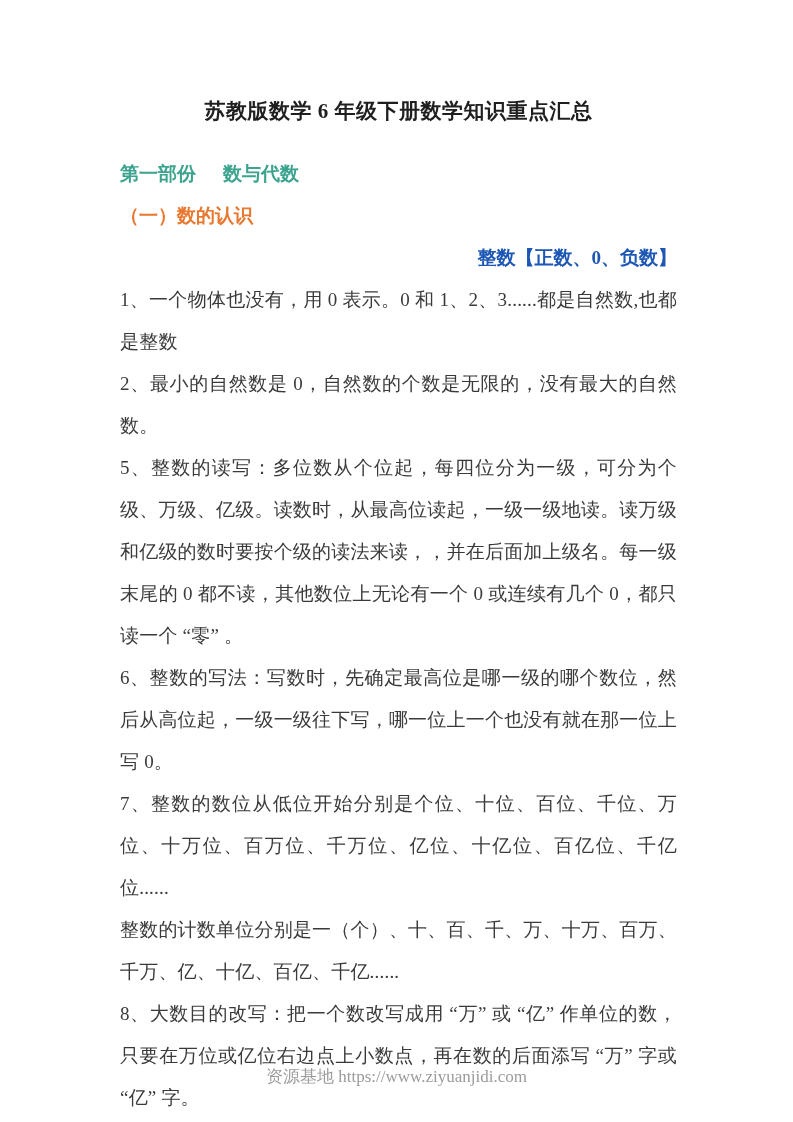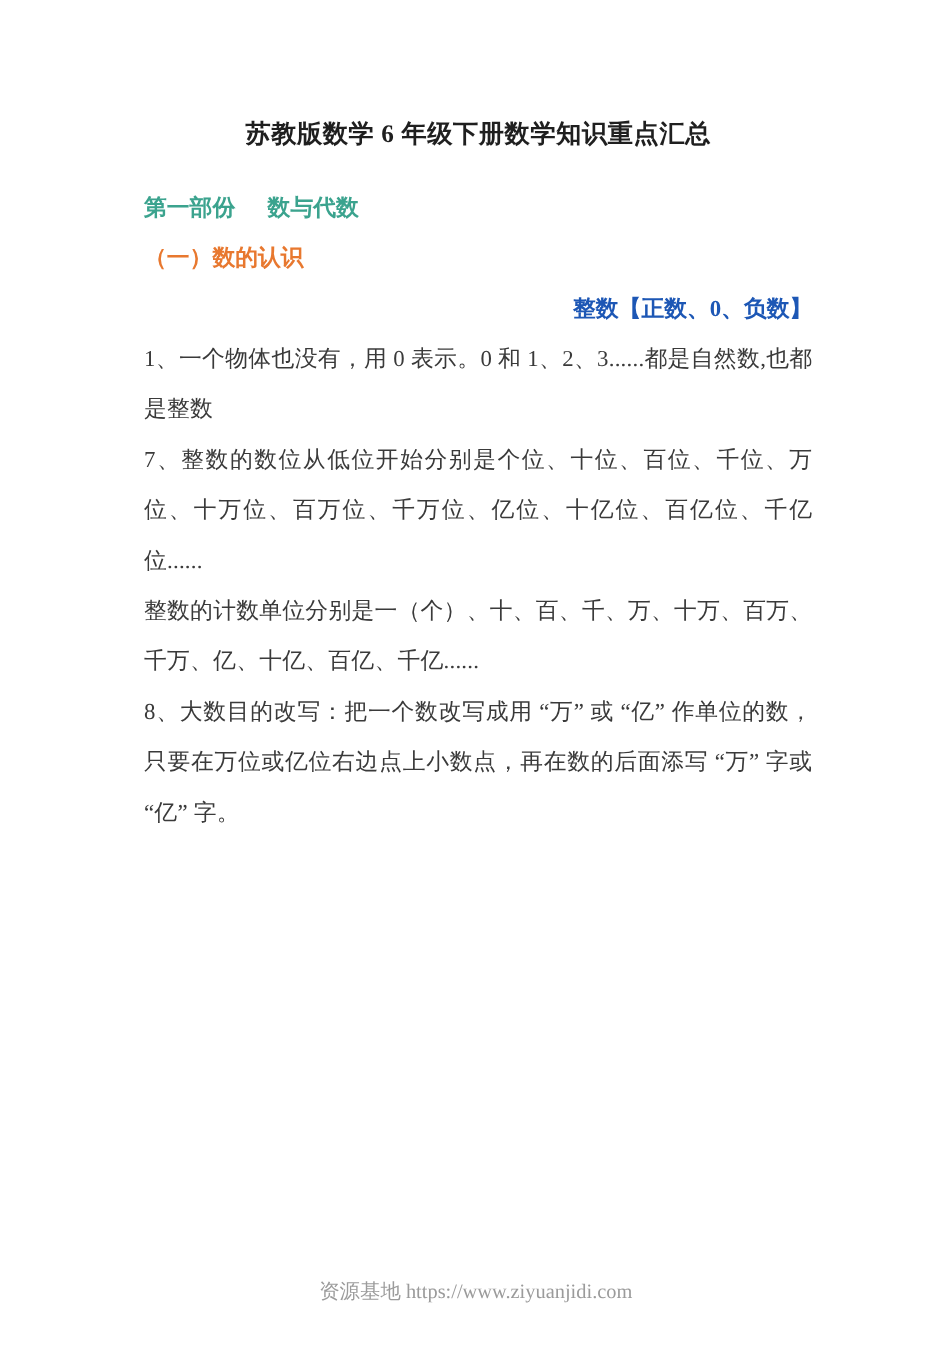--- a/index.html
+++ b/index.html
@@ -77,20 +77,23 @@
 
     <h1 class="doc-title">苏教版数学 6 年级下册数学知识重点汇总</h1>
 
     <h2 class="part-heading"><span>第一部份</span><span class="part-gap"></span><span>数与代数</span></h2>
 
     <h3 class="sub-heading">（一）数的认识</h3>
 
     <h4 class="topic-heading">整数【正数、0、负数】</h4>
 
     <p class="body-para">1、一个物体也没有，用 0 表示。0 和 1、2、3......都是自然数,也都是整数</p>
+    <p class="body-para">2、最小的自然数是 0，自然数的个数是无限的，没有最大的自然数。</p>
+    <p class="body-para">5、整数的读写：多位数从个位起，每四位分为一级，可分为个级、万级、亿级。读数时，从最高位读起，一级一级地读。读万级和亿级的数时要按个级的读法来读，，并在后面加上级名。每一级末尾的 0 都不读，其他数位上无论有一个 0 或连续有几个 0，都只读一个 “零” 。</p>
+    <p class="body-para">6、整数的写法：写数时，先确定最高位是哪一级的哪个数位，然后从高位起，一级一级往下写，哪一位上一个也没有就在那一位上写 0。</p>
     <p class="body-para">7、整数的数位从低位开始分别是个位、十位、百位、千位、万位、十万位、百万位、千万位、亿位、十亿位、百亿位、千亿位......</p>
     <p class="body-para">整数的计数单位分别是一（个）、十、百、千、万、十万、百万、千万、亿、十亿、百亿、千亿......</p>
     <p class="body-para">8、大数目的改写：把一个数改写成用 “万” 或 “亿” 作单位的数，只要在万位或亿位右边点上小数点，再在数的后面添写 “万” 字或 “亿” 字。</p>
 
   </div>
 
   <div class="page-footer"><span>资源基地</span><span> </span><span>https://www.ziyuanjidi.com</span></div>
 </div>
 
 </body></html>

